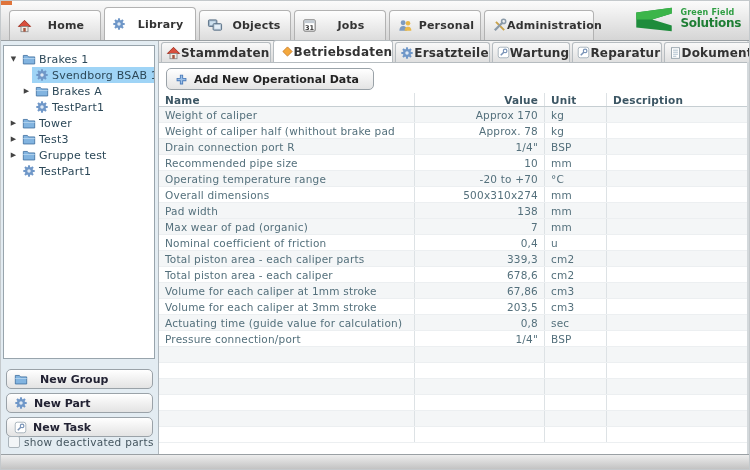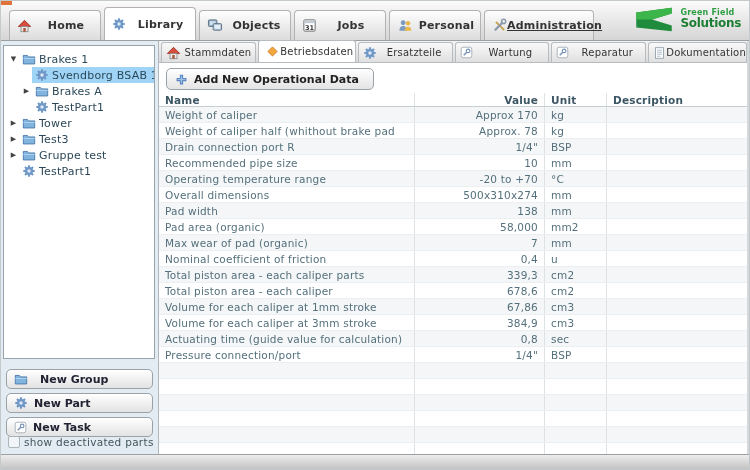--- a/index.html
+++ b/index.html
@@ -8,21 +8,21 @@
 
   
   .header { position:absolute; top:0; left:0; right:0; height:40px;
             background:linear-gradient(#fbfbfb,#d5d5d5); border-bottom:1px solid #9aa0a4; }
   .corner-artifact { position:absolute; top:0; left:0; width:11px; height:4px; background:#e0743a; }
   .nav-tabs { position:absolute; left:8px; bottom:0; display:flex; gap:3px; align-items:flex-end; }
   .nav-tab { height:30px; width:92px; display:flex; align-items:center; padding-left:7px;
              background:linear-gradient(#fefefe,#dcdcdc); border:1px solid #b2b2b2; border-bottom:none;
              border-radius:4px 4px 0 0; font-size:11px; font-weight:bold; color:#333; cursor:default; }
   .nav-tab.active { background:#fff; height:33px; }
-  .nav-tab.wide { width:110px;text-decoration:underline; }
+  .nav-tab.wide { width:110px; }
   .nav-tab .lbl { flex:1; text-align:center; letter-spacing:0.2px; }
   .icn { display:inline-flex; align-items:center; justify-content:center; }
   .icn svg { display:block; }
   .logo { position:absolute; right:8px; top:4px; display:flex; align-items:center; gap:5px; }
   .logo-text { line-height:1; }
   .logo-top { font-size:8px; font-weight:bold; color:#2f9e43; letter-spacing:0.2px; }
   .logo-bottom { font-size:12px; font-weight:bold; color:#1e7e34; letter-spacing:-0.3px; }
 
   
   .sidebar { position:absolute; top:40px; left:0; width:158px; bottom:15px;
@@ -43,21 +43,21 @@
   .chk-label { font-size:10.5px; color:#44555f; letter-spacing:0.3px; }
 
   
   .main { position:absolute; left:158px; top:40px; right:0; bottom:15px; background:#fff;
           border-right:2px solid #d4d9dc; }
   .main-tabstrip { position:absolute; top:0; left:0; right:0; height:22px;
                    background:linear-gradient(#f4f4f4,#dadada); border-bottom:1px solid #b6bcc0;
                    display:flex; align-items:flex-end; gap:2px; padding-left:2px; }
   .main-tab { height:20px; flex:1; display:flex; align-items:center; padding-left:4px;
               background:linear-gradient(#f9f9f9,#e0e0e0); border:1px solid #b6bcc0; border-bottom:none;
-              border-radius:3px 3px 0 0; font-size:10px; font-weight:normal; color:#333; cursor:default; }
+              border-radius:3px 3px 0 0; font-size:12px; font-weight:bold; color:#333; cursor:default; }
   .main-tab.active { background:#fff; height:22px;padding-left:7px; }
   .main-tab .lbl { flex:1; text-align:center; letter-spacing:0.2px; }
 
   .toolbar { position:absolute; top:22px; left:0; right:0; height:30px; background:#fff; }
   .add-btn { position:absolute; left:7px; top:5px; height:22px; display:inline-flex; align-items:center; gap:6px;
              padding:0 14px 0 8px; border:1px solid #9aa2a8; border-radius:5px;
              background:linear-gradient(#ffffff,#e4e4e4); font-size:11px; font-weight:bold; color:#222; cursor:default; }
 
   .table { position:absolute; top:52px; left:0; right:0; bottom:0; overflow:hidden; }
   .trow { display:grid; grid-template-columns:256px 130px 62px 1fr; height:16px; }
@@ -438,26 +438,20 @@
         <div class="tcell val">500x310x274</div>
         <div class="tcell">mm</div>
         <div class="tcell"></div>
       </div>
       <div class="trow body odd">
         <div class="tcell">Pad width</div>
         <div class="tcell val">138</div>
         <div class="tcell">mm</div>
         <div class="tcell"></div>
       </div>
-      <div class="trow body">
-        <div class="tcell">Pad area (organic)</div>
-        <div class="tcell val">58,000</div>
-        <div class="tcell">mm2</div>
-        <div class="tcell"></div>
-      </div>
       <div class="trow body odd">
         <div class="tcell">Max wear of pad (organic)</div>
         <div class="tcell val">7</div>
         <div class="tcell">mm</div>
         <div class="tcell"></div>
       </div>
       <div class="trow body">
         <div class="tcell">Nominal coefficient of friction</div>
         <div class="tcell val">0,4</div>
         <div class="tcell">u</div>
@@ -476,21 +470,21 @@
         <div class="tcell"></div>
       </div>
       <div class="trow body odd">
         <div class="tcell">Volume for each caliper at 1mm stroke</div>
         <div class="tcell val">67,86</div>
         <div class="tcell">cm3</div>
         <div class="tcell"></div>
       </div>
       <div class="trow body">
         <div class="tcell">Volume for each caliper at 3mm stroke</div>
-        <div class="tcell val">384,9</div>
+        <div class="tcell val">203,5</div>
         <div class="tcell">cm3</div>
         <div class="tcell"></div>
       </div>
       <div class="trow body odd">
         <div class="tcell">Actuating time (guide value for calculation)</div>
         <div class="tcell val">0,8</div>
         <div class="tcell">sec</div>
         <div class="tcell"></div>
       </div>
       <div class="trow body">

